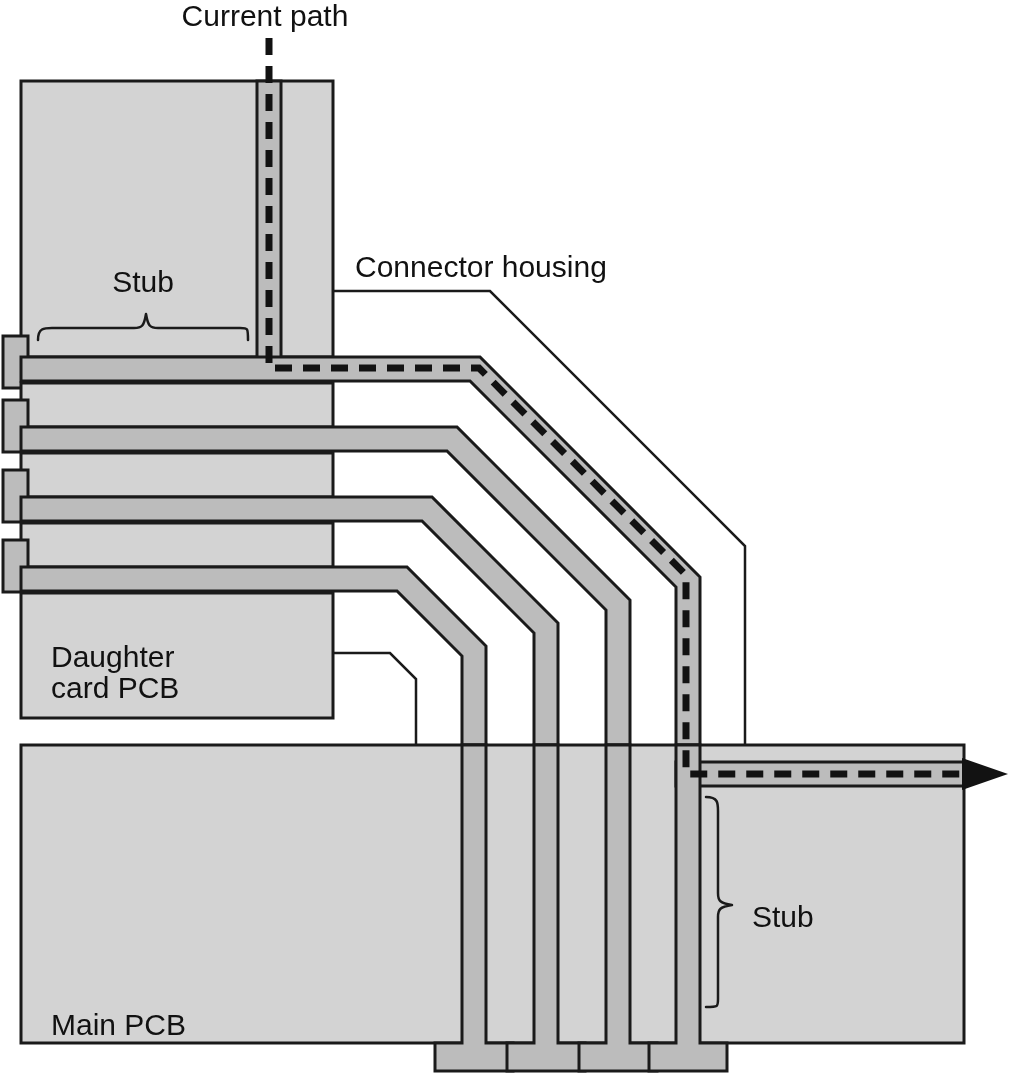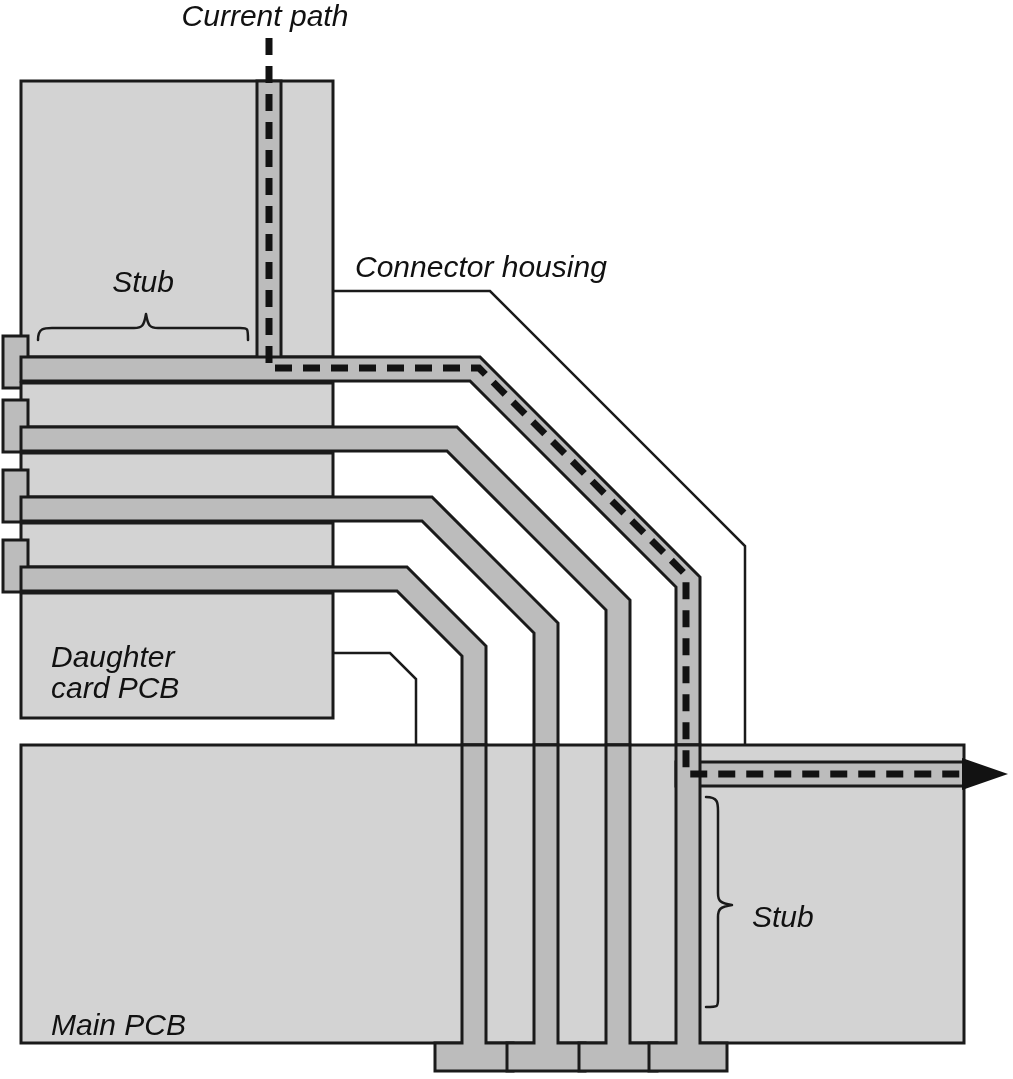--- a/index.html
+++ b/index.html
@@ -10,21 +10,20 @@
   body {
     width: 1013px;
     height: 1079px;
     font-family: "Liberation Sans", sans-serif;
     overflow: hidden;
   }
   #diagram-root {
     position: relative;
     width: 1013px;
     height: 1079px;
-    font-style: italic;
   }
   svg.diagram {
     display: block;
     width: 1013px;
     height: 1079px;
   }
   .pcb-body {
     fill: #d3d3d3;
     stroke: #1a1a1a;
     stroke-width: 3;

